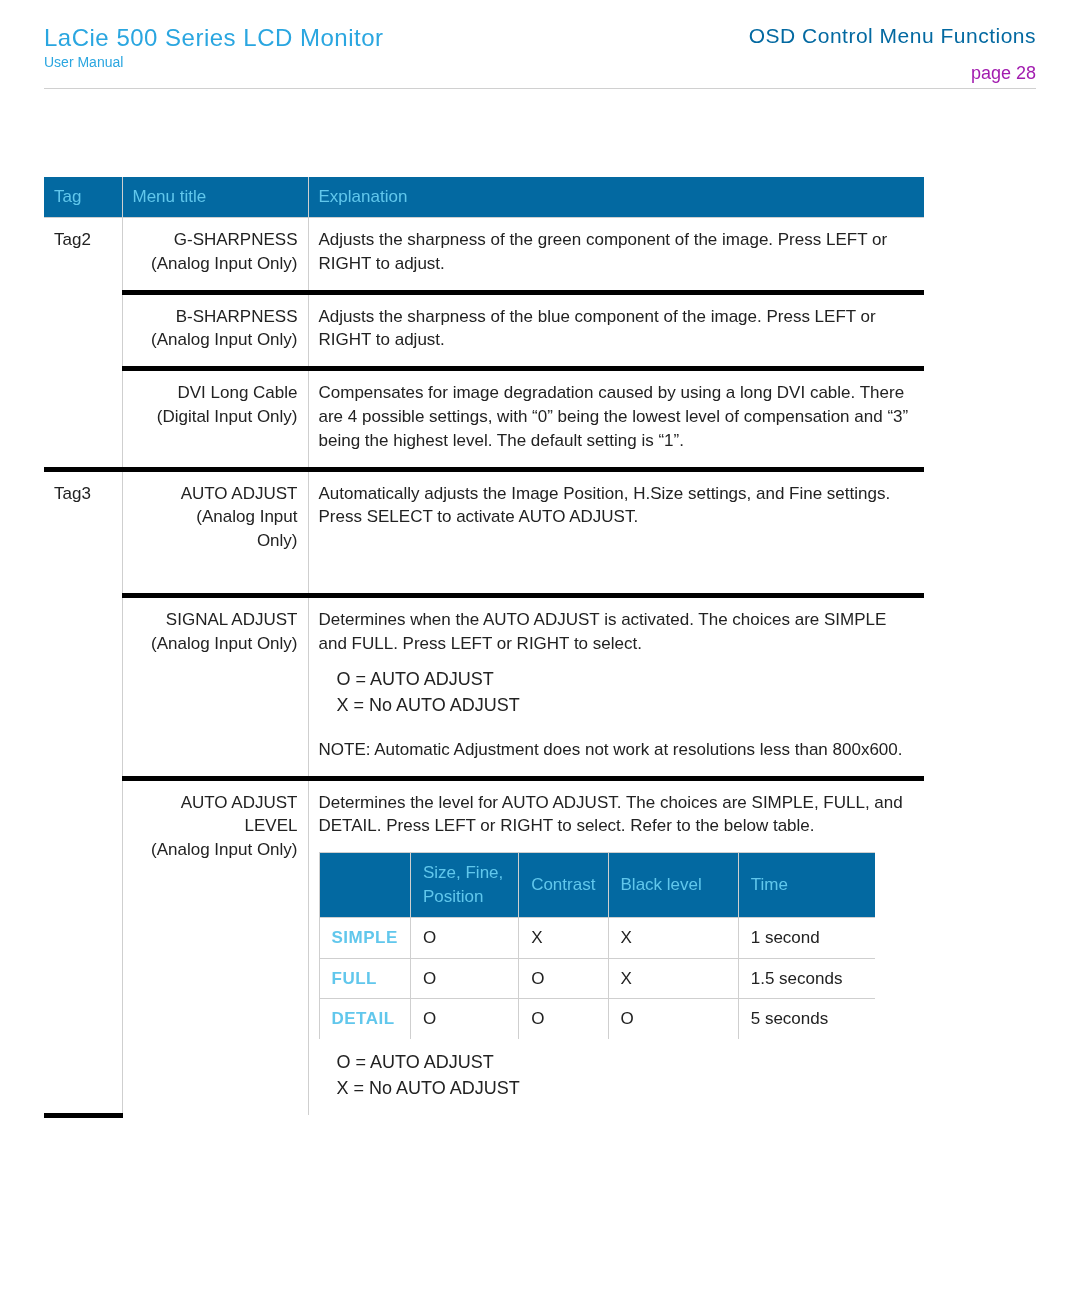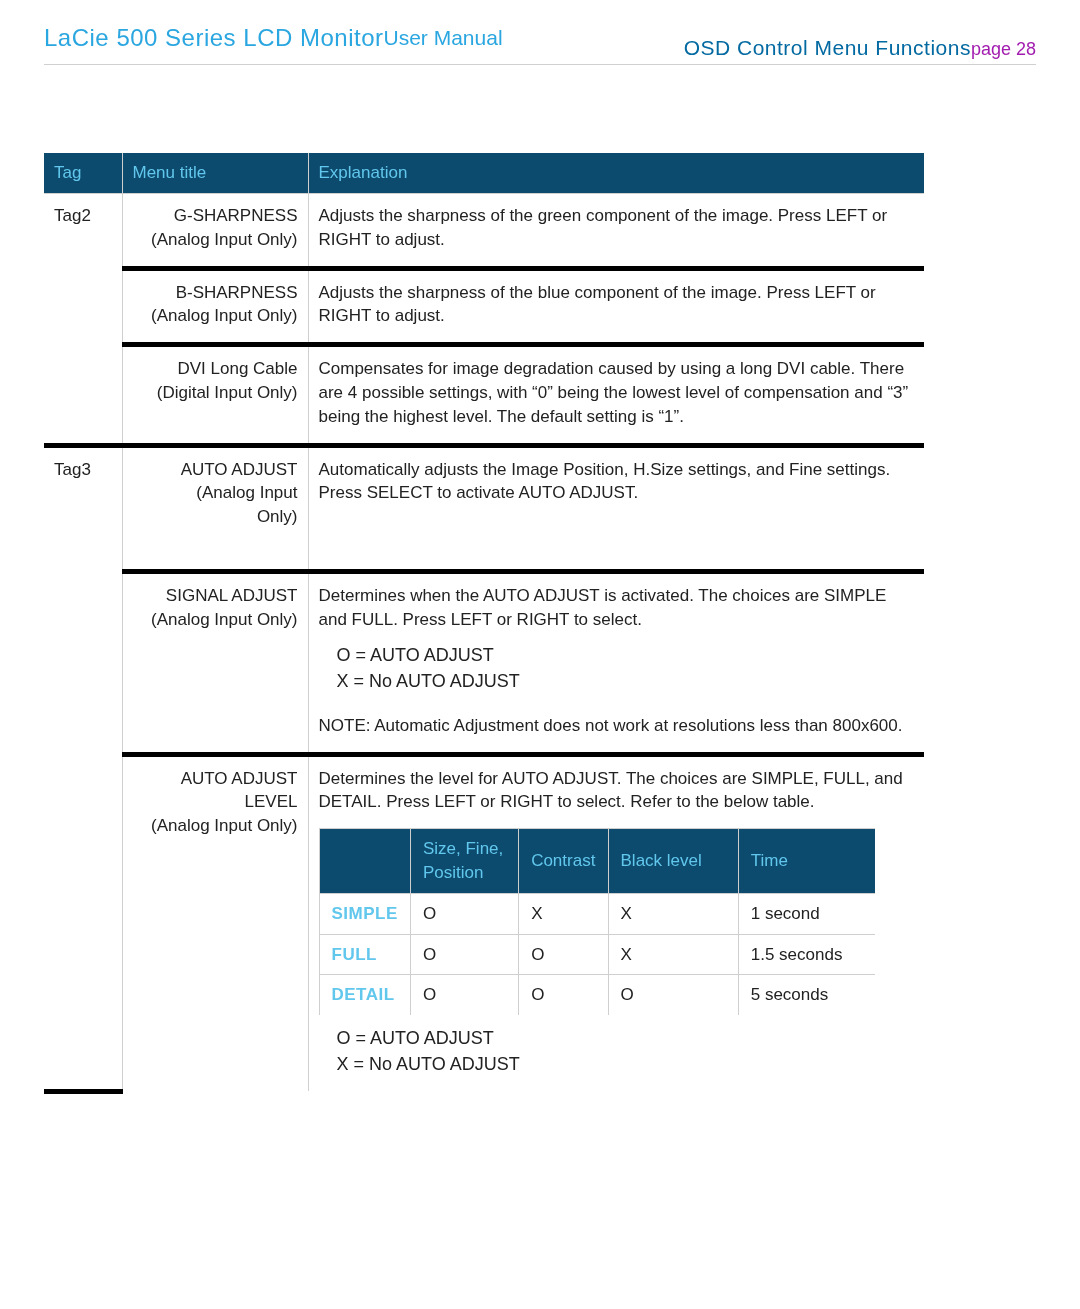--- a/index.html
+++ b/index.html
@@ -19,24 +19,24 @@
   }
 
   
   .hdr {
     display: flex;
     justify-content: space-between;
     border-bottom: 1px solid #d0d0d0;
     padding-bottom: 4px;
     margin-bottom: 88px;
   }
-  .hdr-left, .hdr-right { display: flex; flex-direction: row; }
+  .hdr-left, .hdr-right { display: flex; flex-direction: column; }
   .hdr-right { align-items: flex-end; }
   .title1 { color: #2aa6e0; font-size: 24px; letter-spacing: .5px; }
-  .subtitle1 { color: #2aa6e0; font-size: 21px; margin-top: 2px; }
+  .subtitle1 { color: #2aa6e0; font-size: 14px; margin-top: 2px; }
   .title2 { color: #0369a1; font-size: 21px; letter-spacing: .5px; margin-left: 39px; }
   .subtitle2 { color: #a21caf; font-size: 18px; margin-top: 15px; }
 
   
   table.main {
     border-collapse: collapse;
     width: 880px;
     table-layout: fixed;
   }
   table.main col.c-tag { width: 78px; }
@@ -44,21 +44,21 @@
   table.main col.c-ex  { width: auto; }
 
   table.main th {
     text-align: left;
     font-weight: 400;
     color: #61c7ec;
     font-size: 17px;
     padding: 10px 10px;
     border-right: 1px solid #cfcfcf;
     border-bottom: 1px solid #cfcfcf;
-    background: #0c4a6e;
+    background: #0369a1;
     vertical-align: top;
   }
   table.main th:last-child { border-right: none; }
 
   table.main td {
     padding: 10px 10px 14px 10px;
     font-size: 17px;
     line-height: 1.4;
     border-right: 1px solid #cfcfcf;
     border-bottom: 5px solid #000000;

